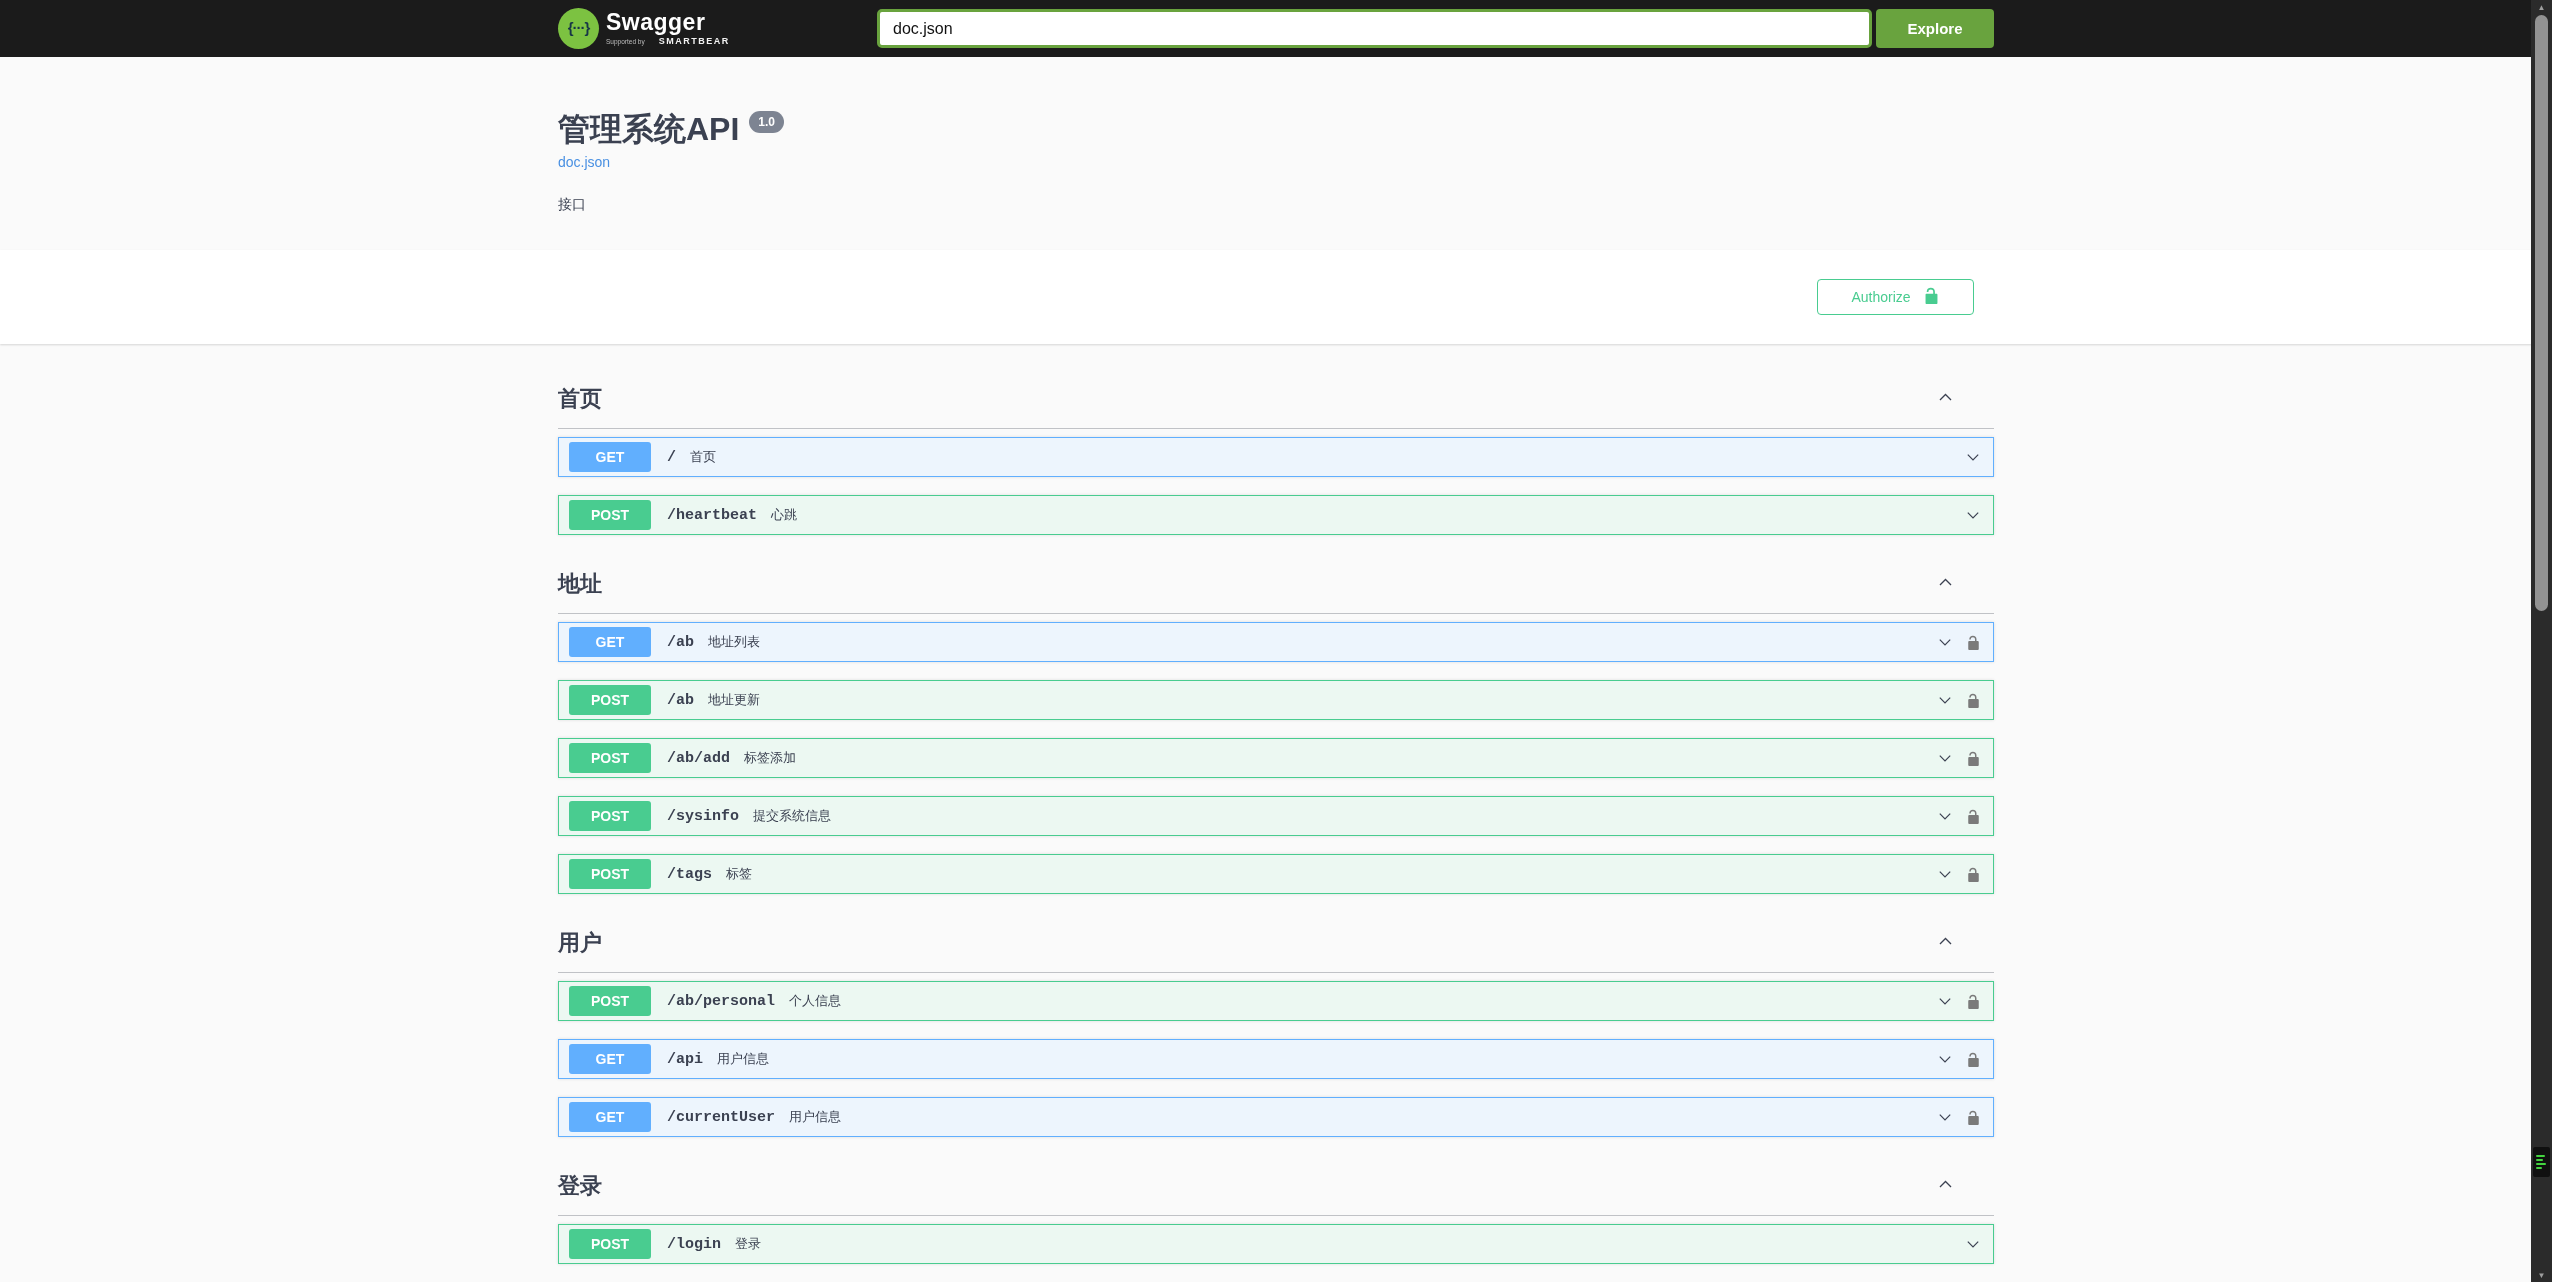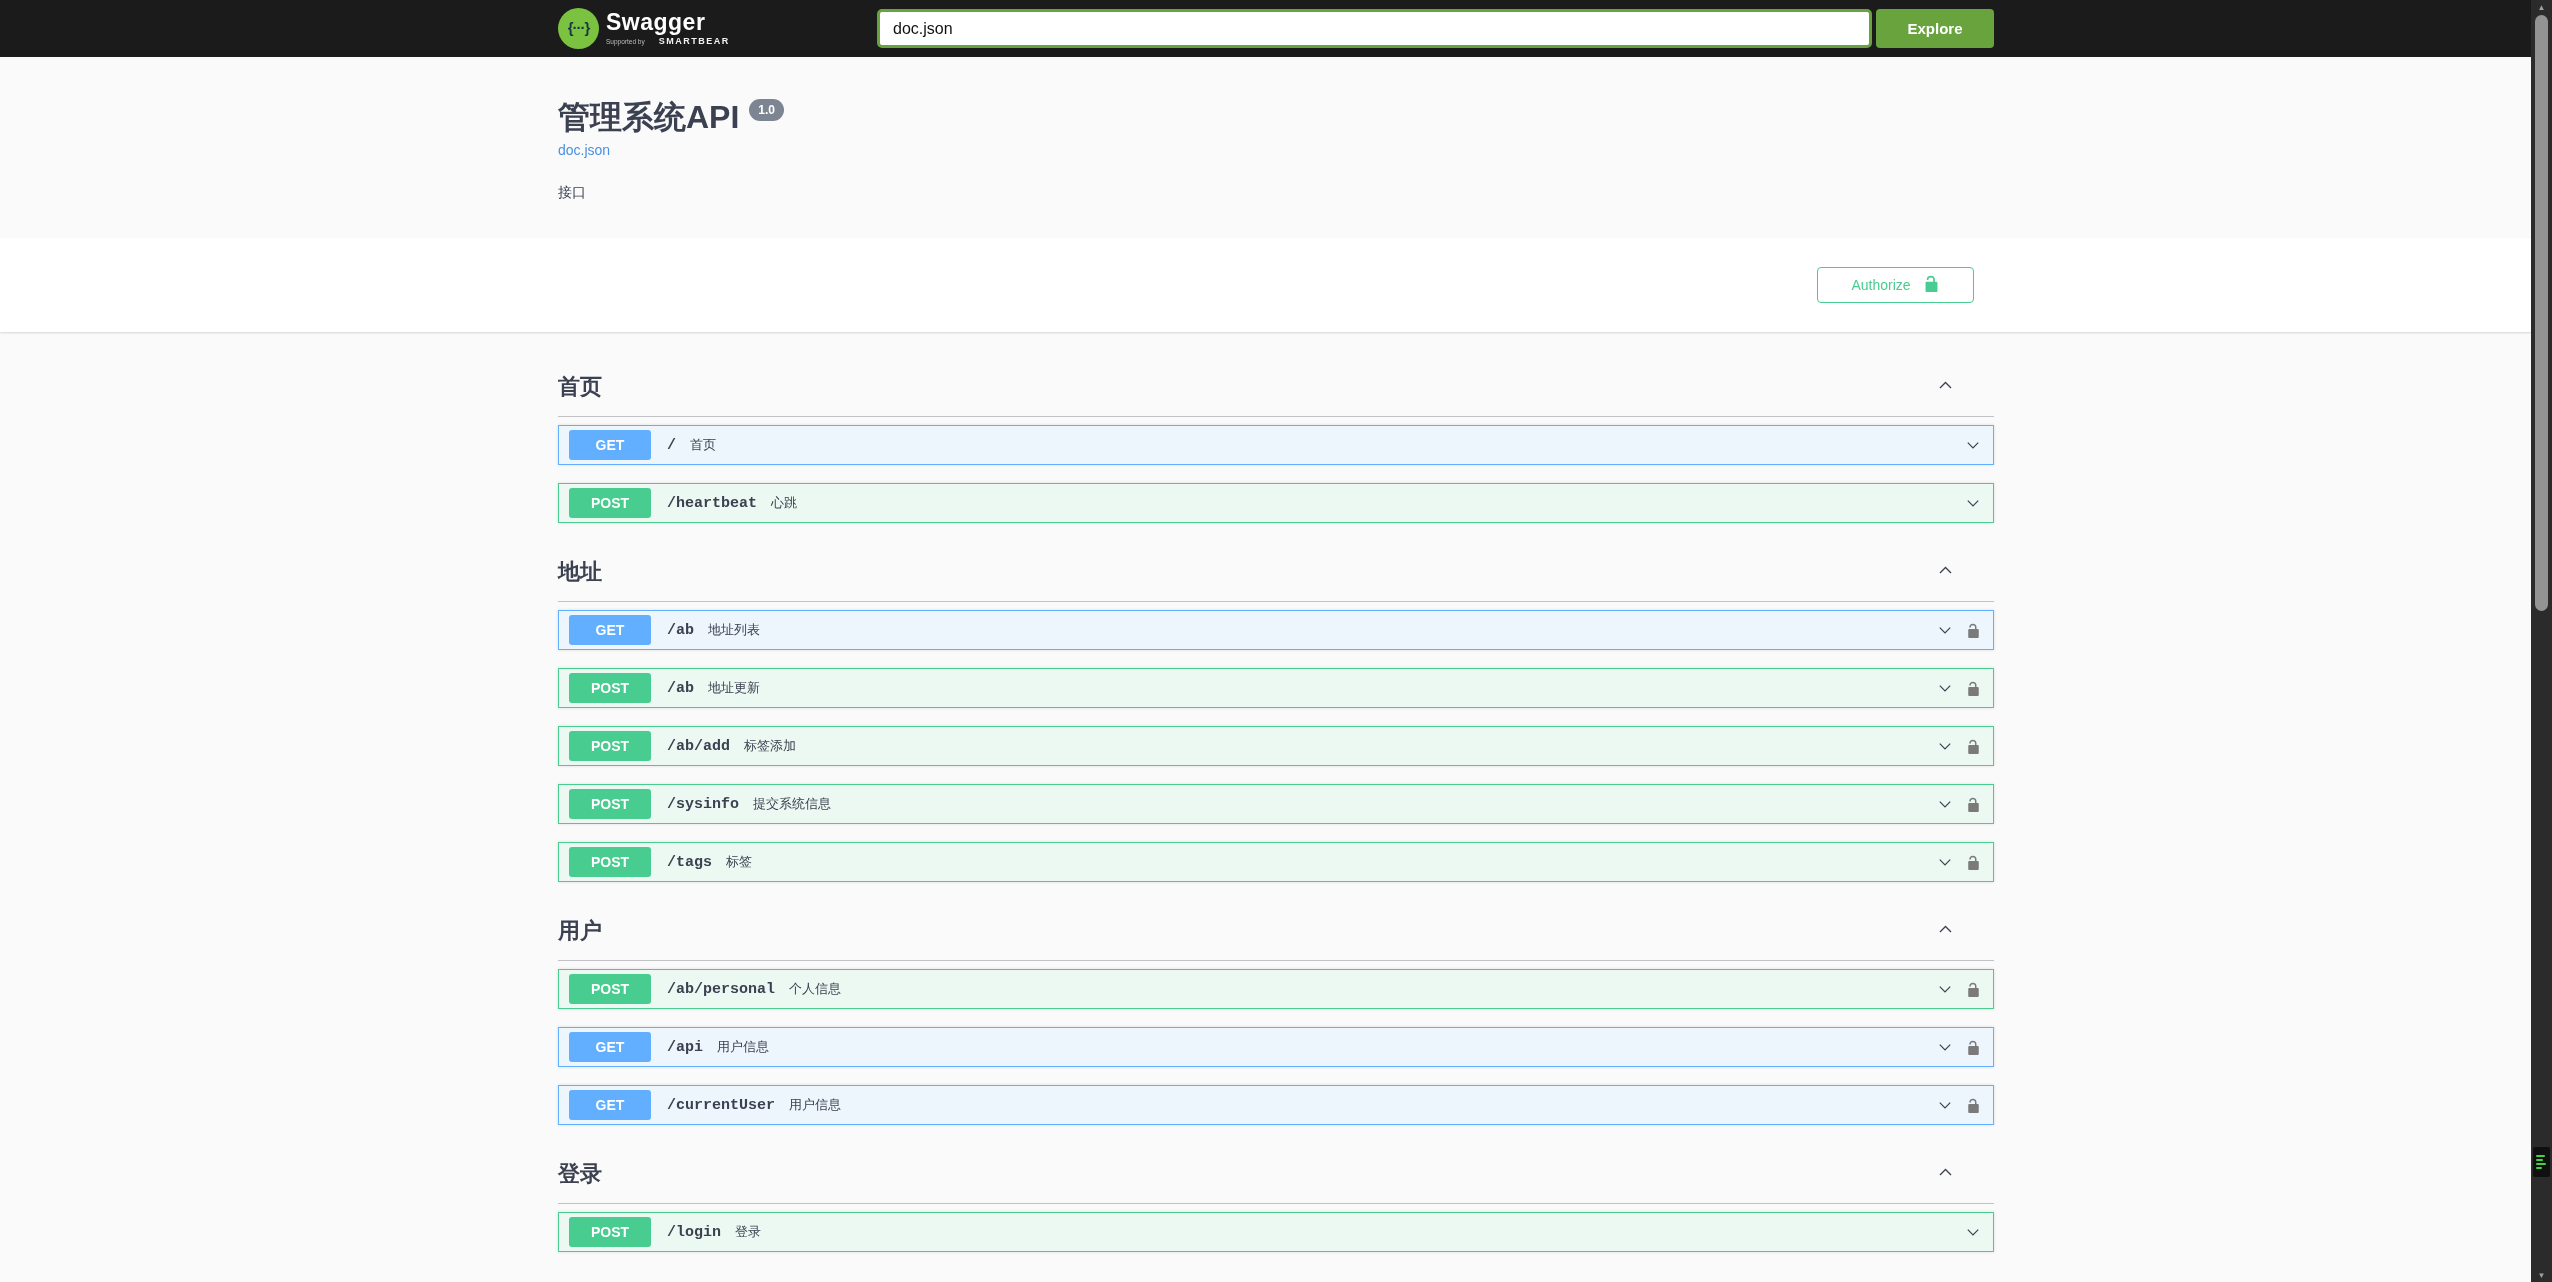--- a/index.html
+++ b/index.html
@@ -34,21 +34,21 @@
   .search-wrap{margin-left:auto; display:flex; align-items:center;}
   .search-input{width:995px; height:39px; border:3px solid var(--explore); border-radius:5px;
     background:#fff; font-size:16px; padding:0 13px; color:#111; outline:none;
     font-family:"Liberation Sans",sans-serif;}
   .explore-btn{margin-left:4px; width:118px; height:39px; background:var(--explore); color:#fff;
     font-size:15px; font-weight:bold; border:none; border-radius:4px; cursor:pointer;
     font-family:"Liberation Sans",sans-serif;}
 
   
   .wrapper{width:1460px; margin:0 auto; padding:0 12px;}
-  .info{padding-top:44px; padding-bottom:36px;}
+  .info{padding-top:56px; padding-bottom:36px;}
   .title-row{display:flex; align-items:flex-start; gap:10px;}
   .api-title{font-size:32px; font-weight:bold; color:var(--ink); line-height:1;}
   .version-badge{background:#7d8492; color:#fff; font-size:12px; font-weight:bold;
     border-radius:57px; padding:4px 9px; margin-top:-2px;}
   .base-url{margin-top:10px; font-size:12px; color:var(--ink);}
   .spec-link{margin-top:9px; font-size:14px;}
   .spec-link a{color:var(--link); text-decoration:none; cursor:pointer;}
   .description{margin-top:26px; font-size:14px; color:var(--ink);}
 
   

